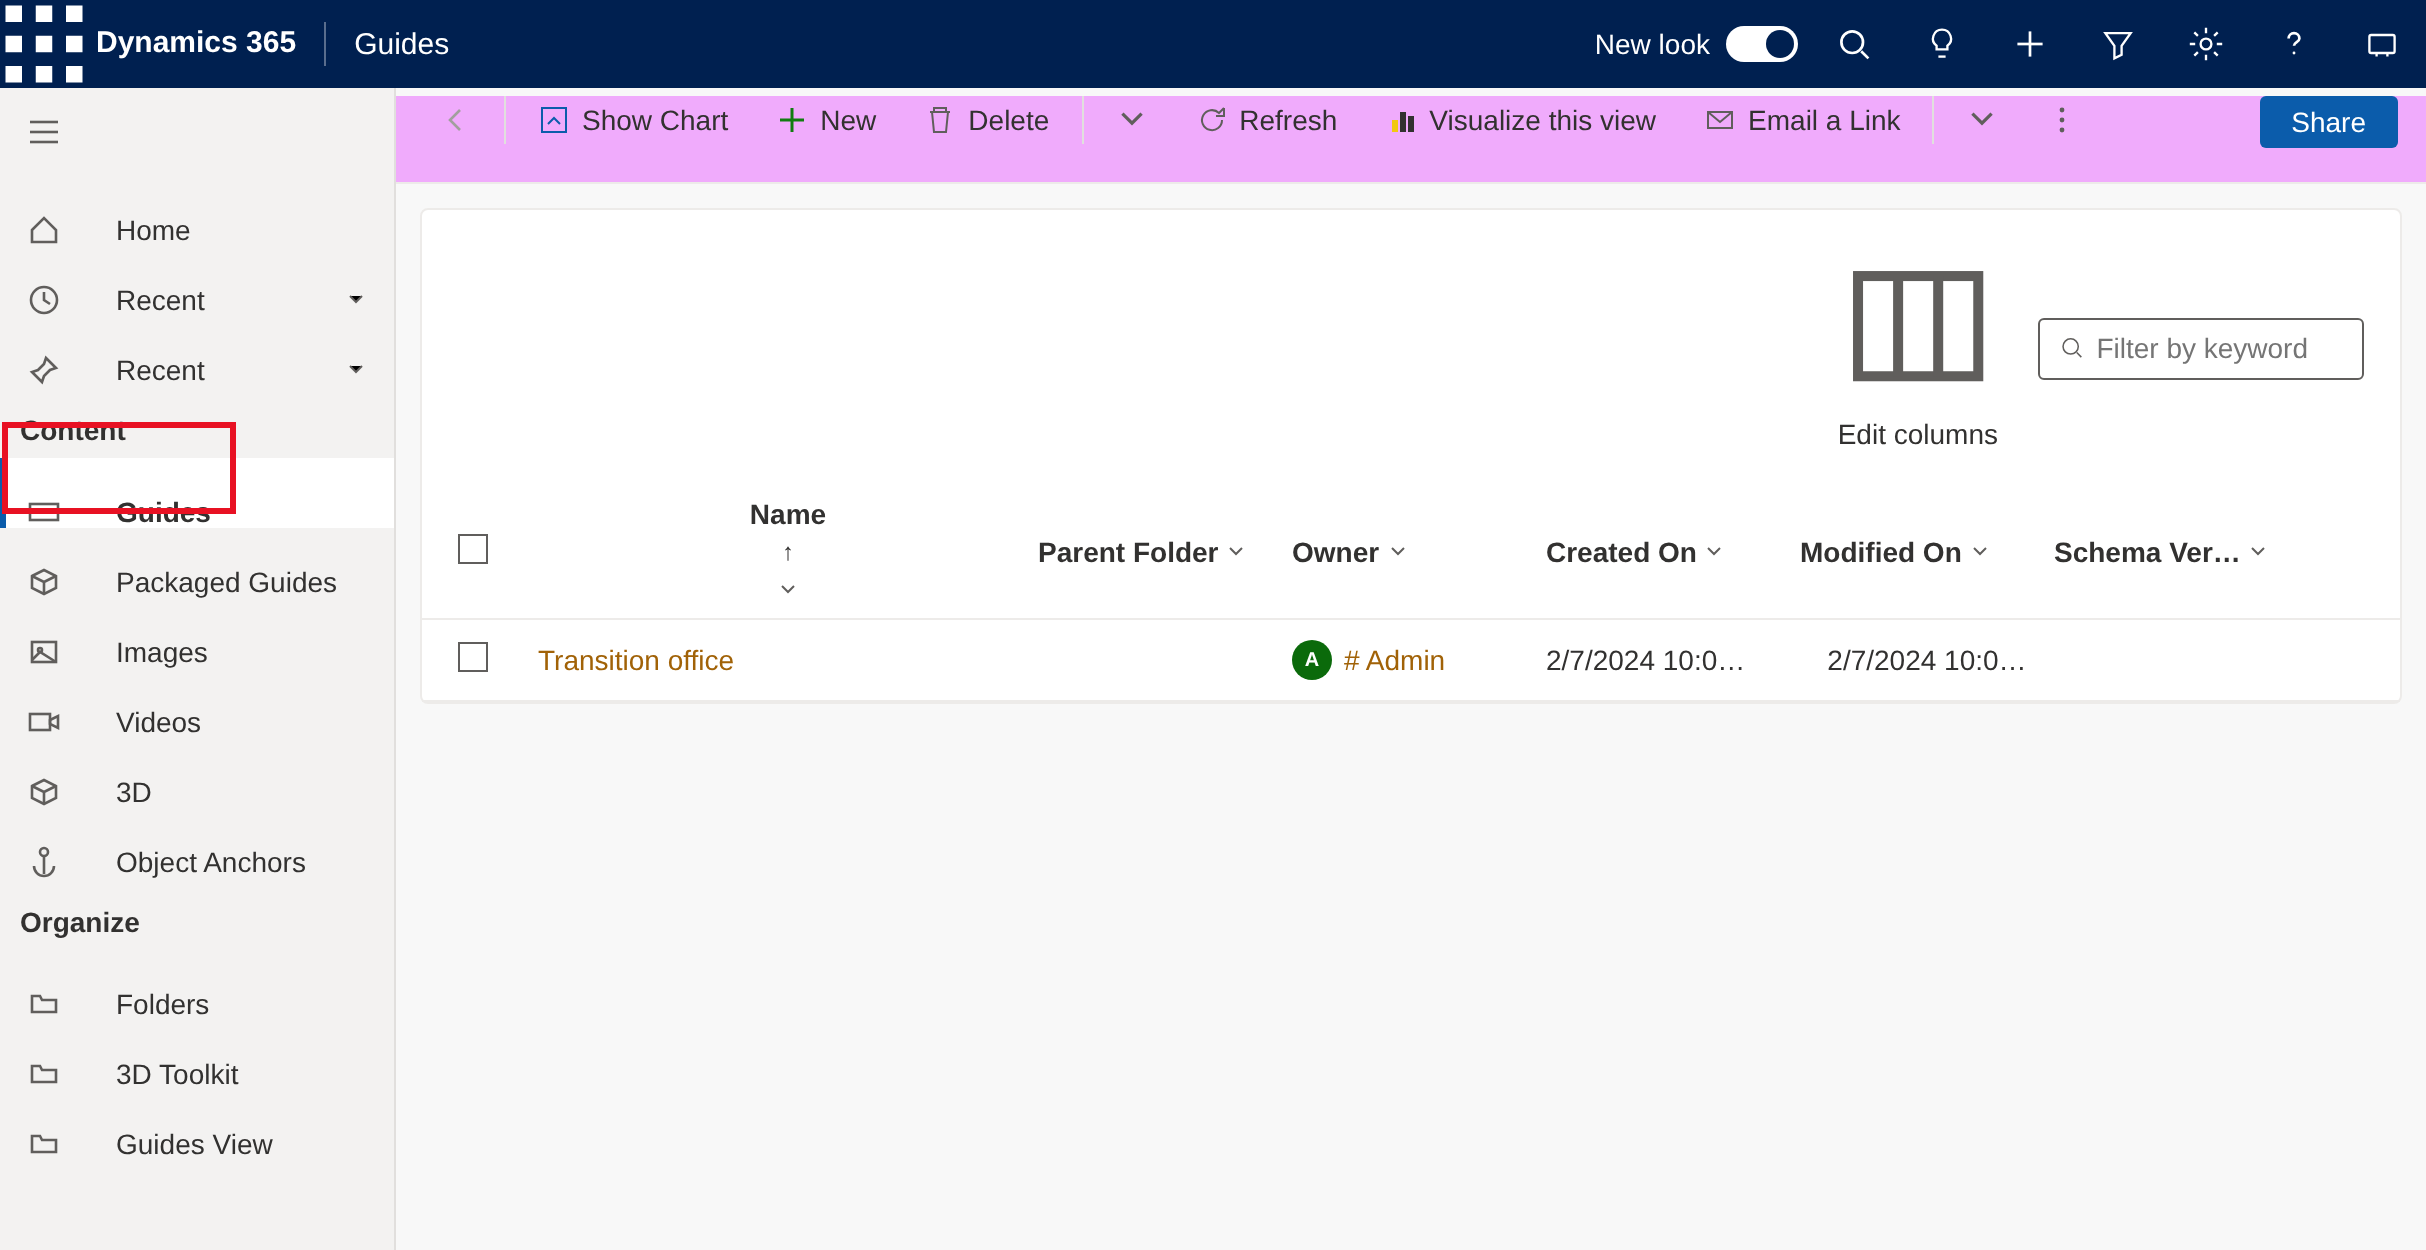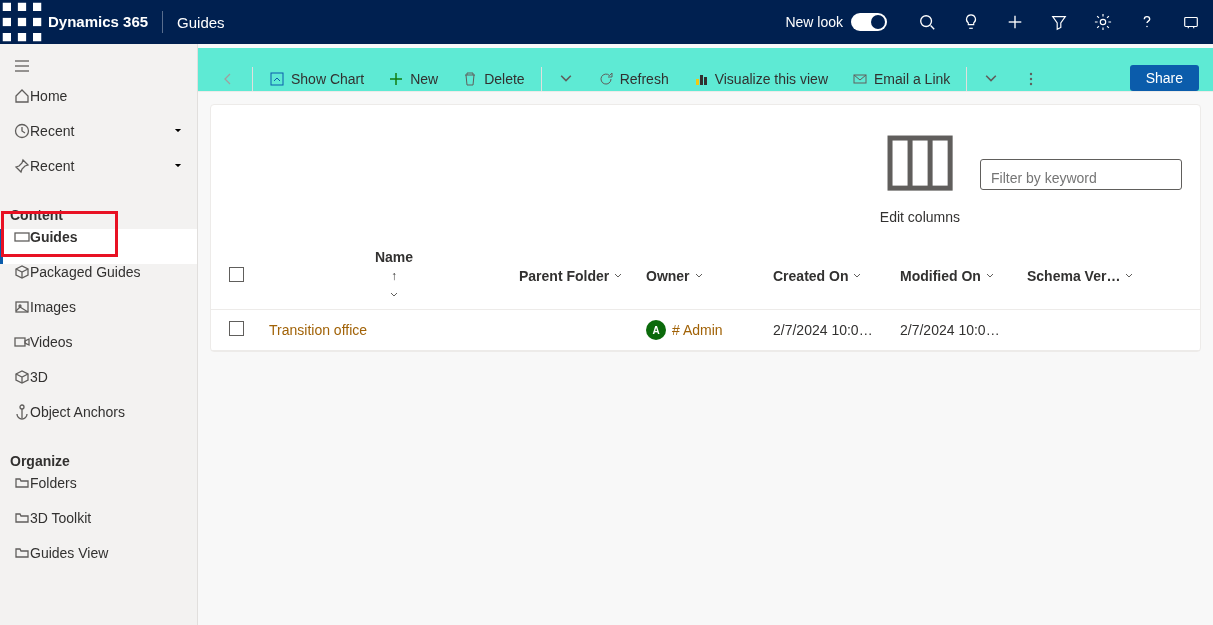--- a/index.html
+++ b/index.html
@@ -4,70 +4,70 @@
 <style>
   * { box-sizing: border-box; margin: 0; padding: 0; }
   body { font-family: "Segoe UI", Arial, sans-serif; font-size: 14px; color: #323130; background: #fff; width: 1213px; height: 625px; overflow: hidden; }
   
   
   .topbar { height: 44px; background: #002050; color: #fff; display: flex; align-items: center; }
   .topbar .waffle { width: 44px; height: 44px; display:flex; align-items:center; justify-content:center; cursor:pointer; }
   .topbar .brand { font-size: 15px; font-weight: 600; padding: 0 14px 0 4px; border-right: 1px solid rgba(255,255,255,0.35); height: 22px; line-height: 22px; }
   .topbar .appname { padding: 0 14px; font-size: 15px; }
   .topbar .spacer { flex: 1; }
-  .newlook { display:flex; align-items:center; gap:8px; margin-right: 18px; font-size:14px; }
+  .newlook { display:flex; align-items:center; gap:8px; margin-right: 6px; font-size:14px; }
   .toggle { width: 36px; height: 18px; background:#fff; border-radius: 9px; position:relative; cursor:pointer; }
   .toggle .knob { width:14px; height:14px; border-radius:50%; background:#002050; position:absolute; top:2px; right:2px; }
   .topicons { display:flex; align-items:center; height:44px; }
   .topicons .ticon { width:44px; height:44px; display:flex; align-items:center; justify-content:center; cursor:pointer; }
   .topicons svg { width:18px; height:18px; stroke:#fff; fill:none; }
 
   
   .layout { display:flex; height: calc(625px - 44px); }
   .sidebar { width: 198px; background:#f3f2f1; border-right:1px solid #e1dfdd; display:flex; flex-direction:column; }
   .hamburger-row { height:44px; display:flex; align-items:center; padding-left:14px; }
   .side-scroll { overflow-y:auto; flex:1; position:relative; }
   .side-scroll::-webkit-scrollbar { width: 11px; }
   .side-scroll::-webkit-scrollbar-thumb { background:#c8c6c4; border-radius:5px; }
-  .nav-item { height:35px; display:flex; align-items:flex-start; padding-left:14px; gap:0; cursor:pointer; color:#323130; font-size:14px; }
+  .nav-item { height:35px; display:flex; align-items:flex-end; padding-left:14px; gap:28px; cursor:pointer; color:#323130; font-size:14px; }
   .nav-item .chev { margin-left:auto; margin-right:14px; }
   .nav-item.selected { background:#fff; border-left:3px solid #0b5cab; padding-left:11px; font-weight:600; }
   .nav-section { padding:14px 10px 6px 10px; font-weight:600; font-size:14px; }
   .nav-icon { width:16px; height:16px; display:inline-flex; align-items:center; justify-content:center; }
   .nav-icon svg { width:16px; height:16px; stroke:#605e5c; fill:none; stroke-width:1.3; }
 
   
   .redbox { border: 3px solid #e81123; position:absolute; pointer-events:none; }
 
   
   .main { flex:1; background:#f8f8f8; padding: 0; position:relative; }
-  .cmdbar { height:44px; margin-top:4px; display:flex; align-items:flex-end; padding:0 14px; gap:8px; background:#5eead4; border-bottom:1px solid #edebe9; }
+  .cmdbar { height:44px; margin-top:4px; display:flex; align-items:flex-start; padding:0 14px; gap:8px; background:#f0abfc; border-bottom:1px solid #edebe9; }
   .cmdbtn { display:flex; align-items:center; gap:6px; padding:4px 8px; cursor:pointer; font-size:14px; color:#323130; background:transparent; border:none; }
   .cmdbtn svg { width:16px; height:16px; }
   .vsep { width:1px; height:24px; background:#e1dfdd; }
   .cmdbar .spacer { flex:1; }
   .sharebtn { background:#0b5cab; color:#fff; border-radius:3px; padding:5px 10px; display:flex; align-items:center; gap:6px; cursor:pointer; border:none; font-size:14px; }
   .sharebtn svg { stroke:#fff; }
 
   .content { background:#fff; margin:12px; border:1px solid #edebe9; border-radius:4px; padding:0; position:relative; }
   .viewheader { display:flex; align-items:center; padding: 14px 18px; gap:12px; }
   .viewtitle { font-size:20px; font-weight:600; display:flex; align-items:center; gap:6px; cursor:pointer; }
   .viewheader .spacer { flex:1; }
   .hdrbtn { display:flex; align-items:center; gap:6px; padding:4px 8px; cursor:pointer; background:transparent; border:none; font-size:14px; color:#323130;flex-direction:column; }
-  .searchbox { display:flex; align-items:center; gap:6px; border:1px solid #605e5c; border-radius:3px; padding:4px 10px; width:202px; height:31px;flex-direction:column; }
+  .searchbox { display:flex; align-items:center; gap:6px; border:1px solid #605e5c; border-radius:3px; padding:4px 10px; width:163px; height:31px; }
   .searchbox input { border:none; outline:none; font-size:14px; width:100%; color:#605e5c; }
   
   .grid-head { display:flex; align-items:center; padding:6px 18px; border-bottom:1px solid #edebe9; font-weight:600; font-size:14px; }
   .grid-row { display:flex; align-items:center; padding:10px 18px; border-bottom:1px solid #edebe9; font-size:14px; }
   .col-check { width:40px; }
   .col-name { width:250px;flex-direction:column; }
   .col-parent { width:127px; }
   .col-owner { width:127px; }
   .col-created { width:127px; }
-  .col-modified { width:127px; }
+  .col-modified { width:127px;text-align:center; }
   .col-schema { width:110px; }
   .colhdr { display:flex; align-items:center; gap:4px; cursor:pointer; }
   .checkbox { width:15px; height:15px; border:1px solid #605e5c; background:#fff; display:inline-block; }
   .link { color:#a16207; cursor:pointer; }
   .avatar { width:20px; height:20px; border-radius:50%; background:#0b6a0b; color:#fff; font-size:10px; display:inline-flex; align-items:center; justify-content:center; font-weight:600; margin-right:6px; }
   .owner-cell { display:flex; align-items:center; }
   .sorticon { font-size:12px; }
   .chevsm svg { width:10px; height:10px; stroke:#605e5c; }
 
 </style>

